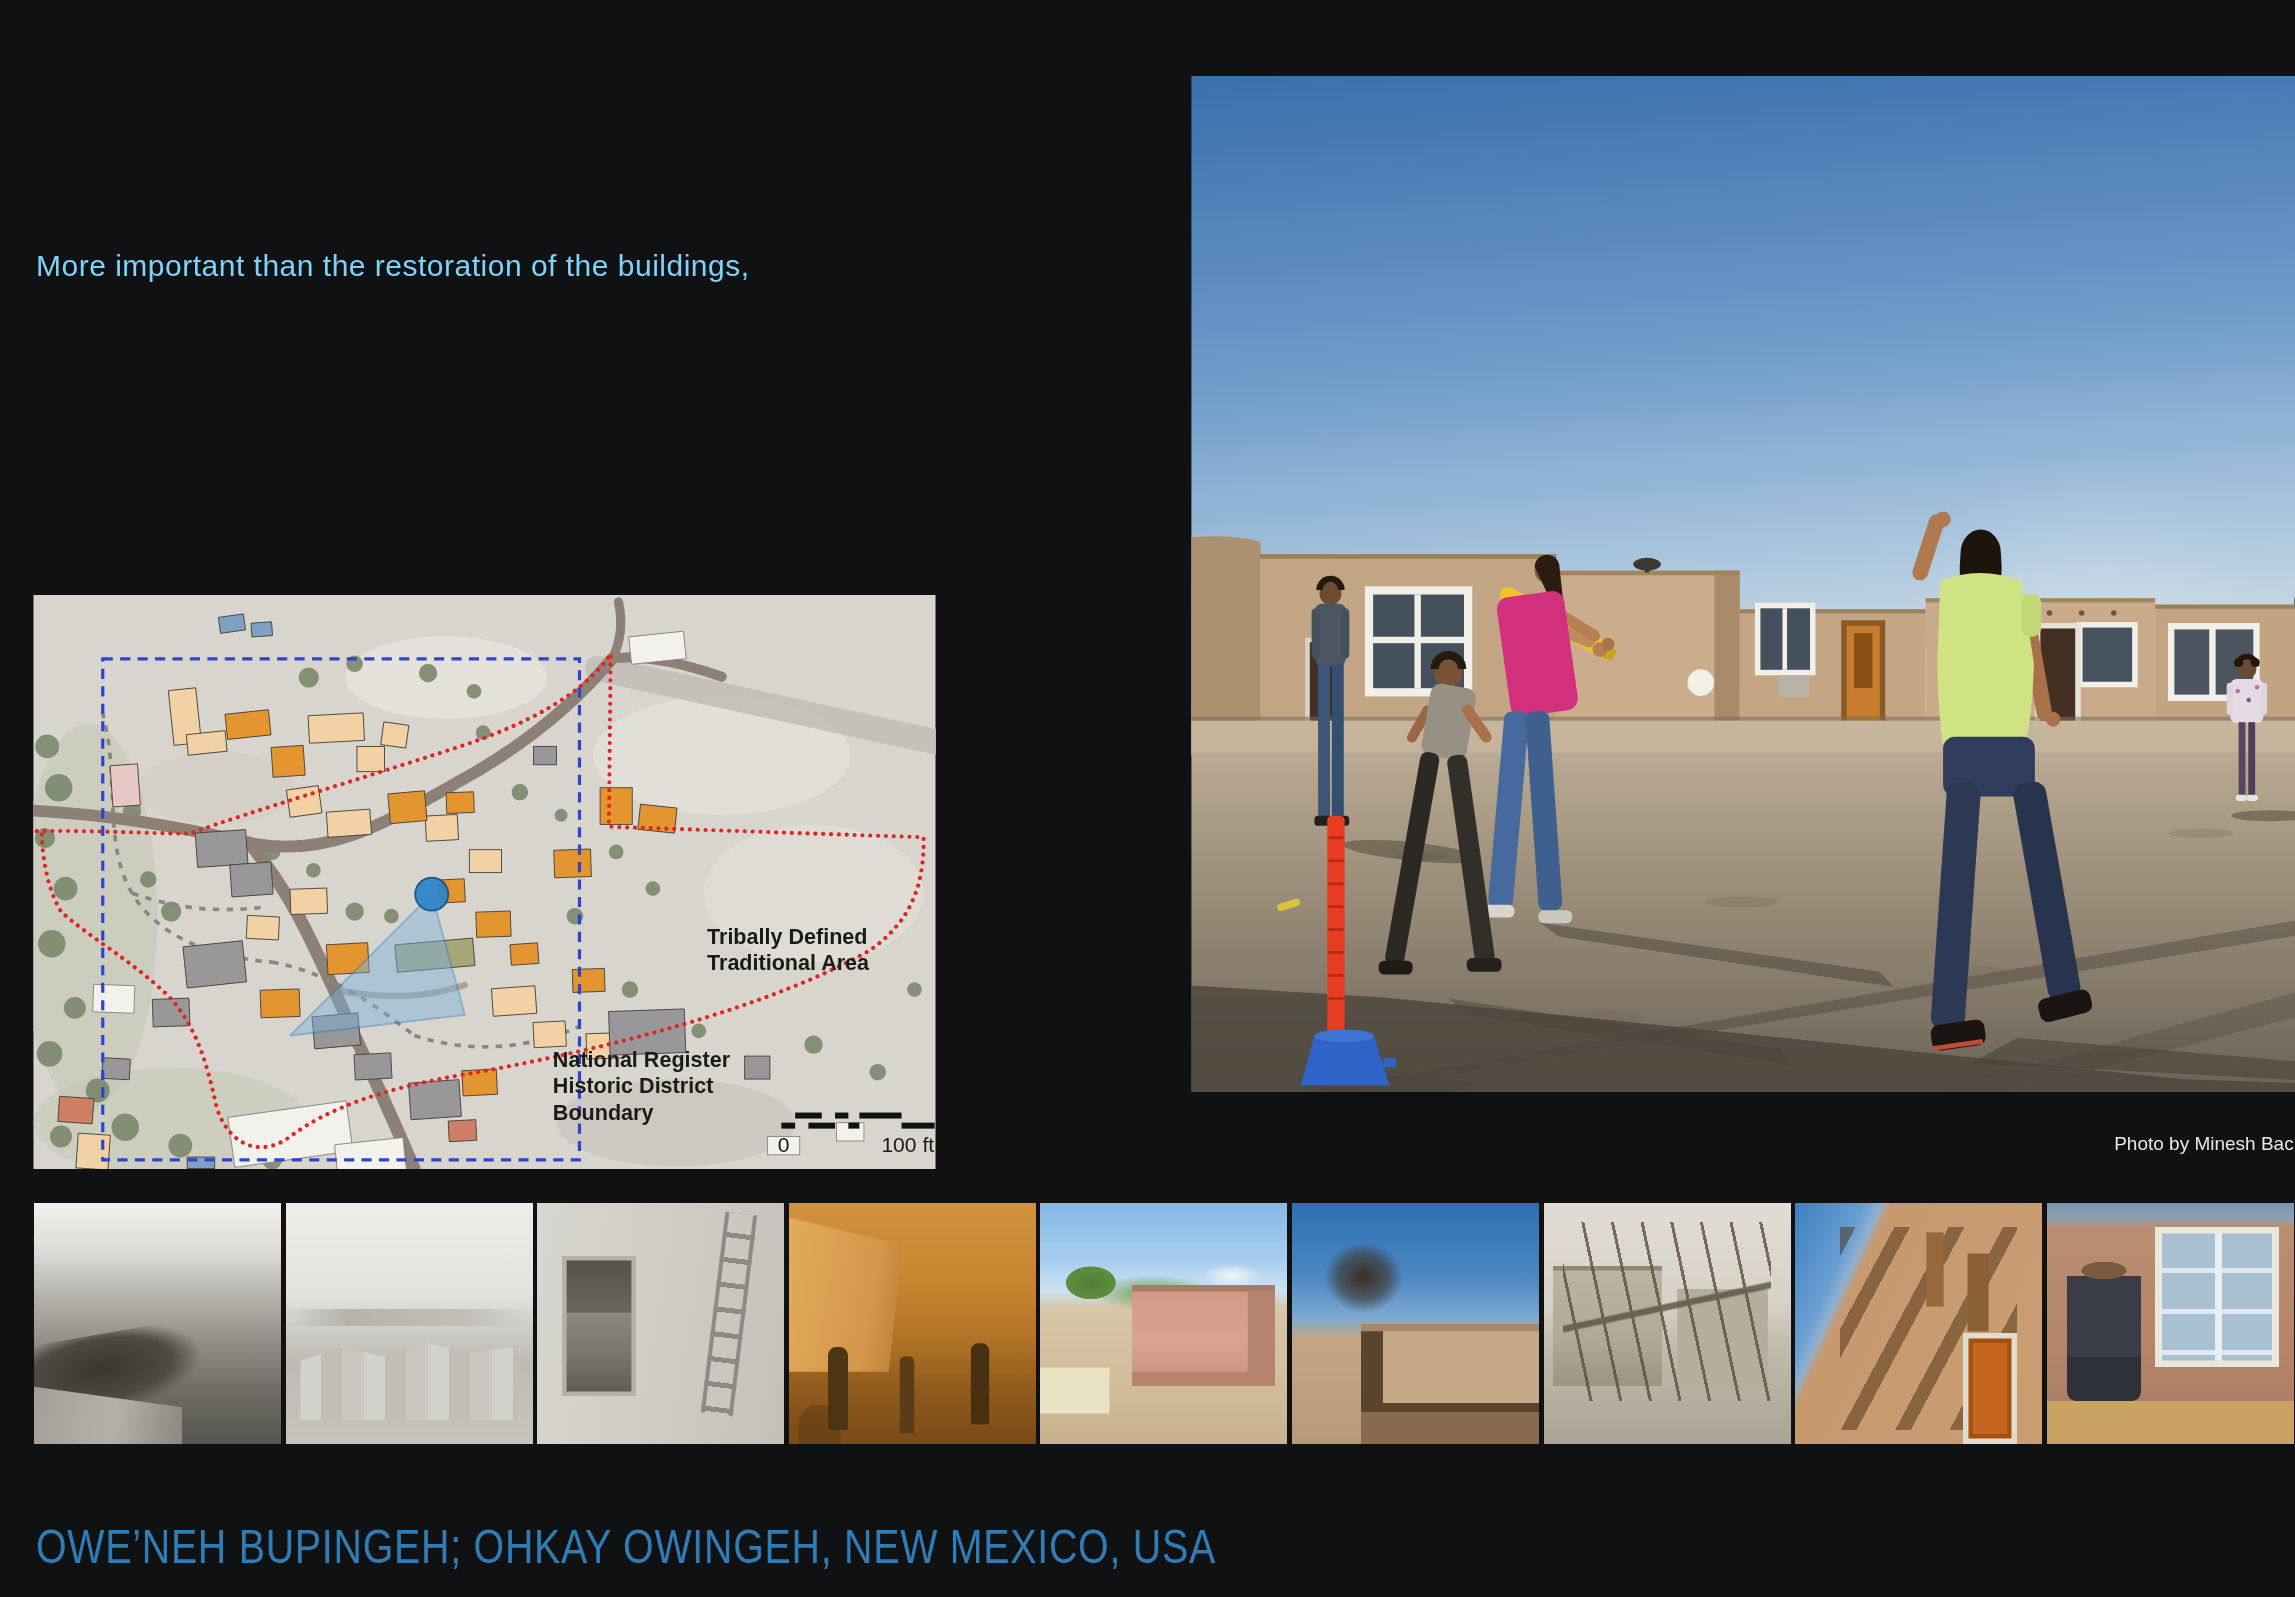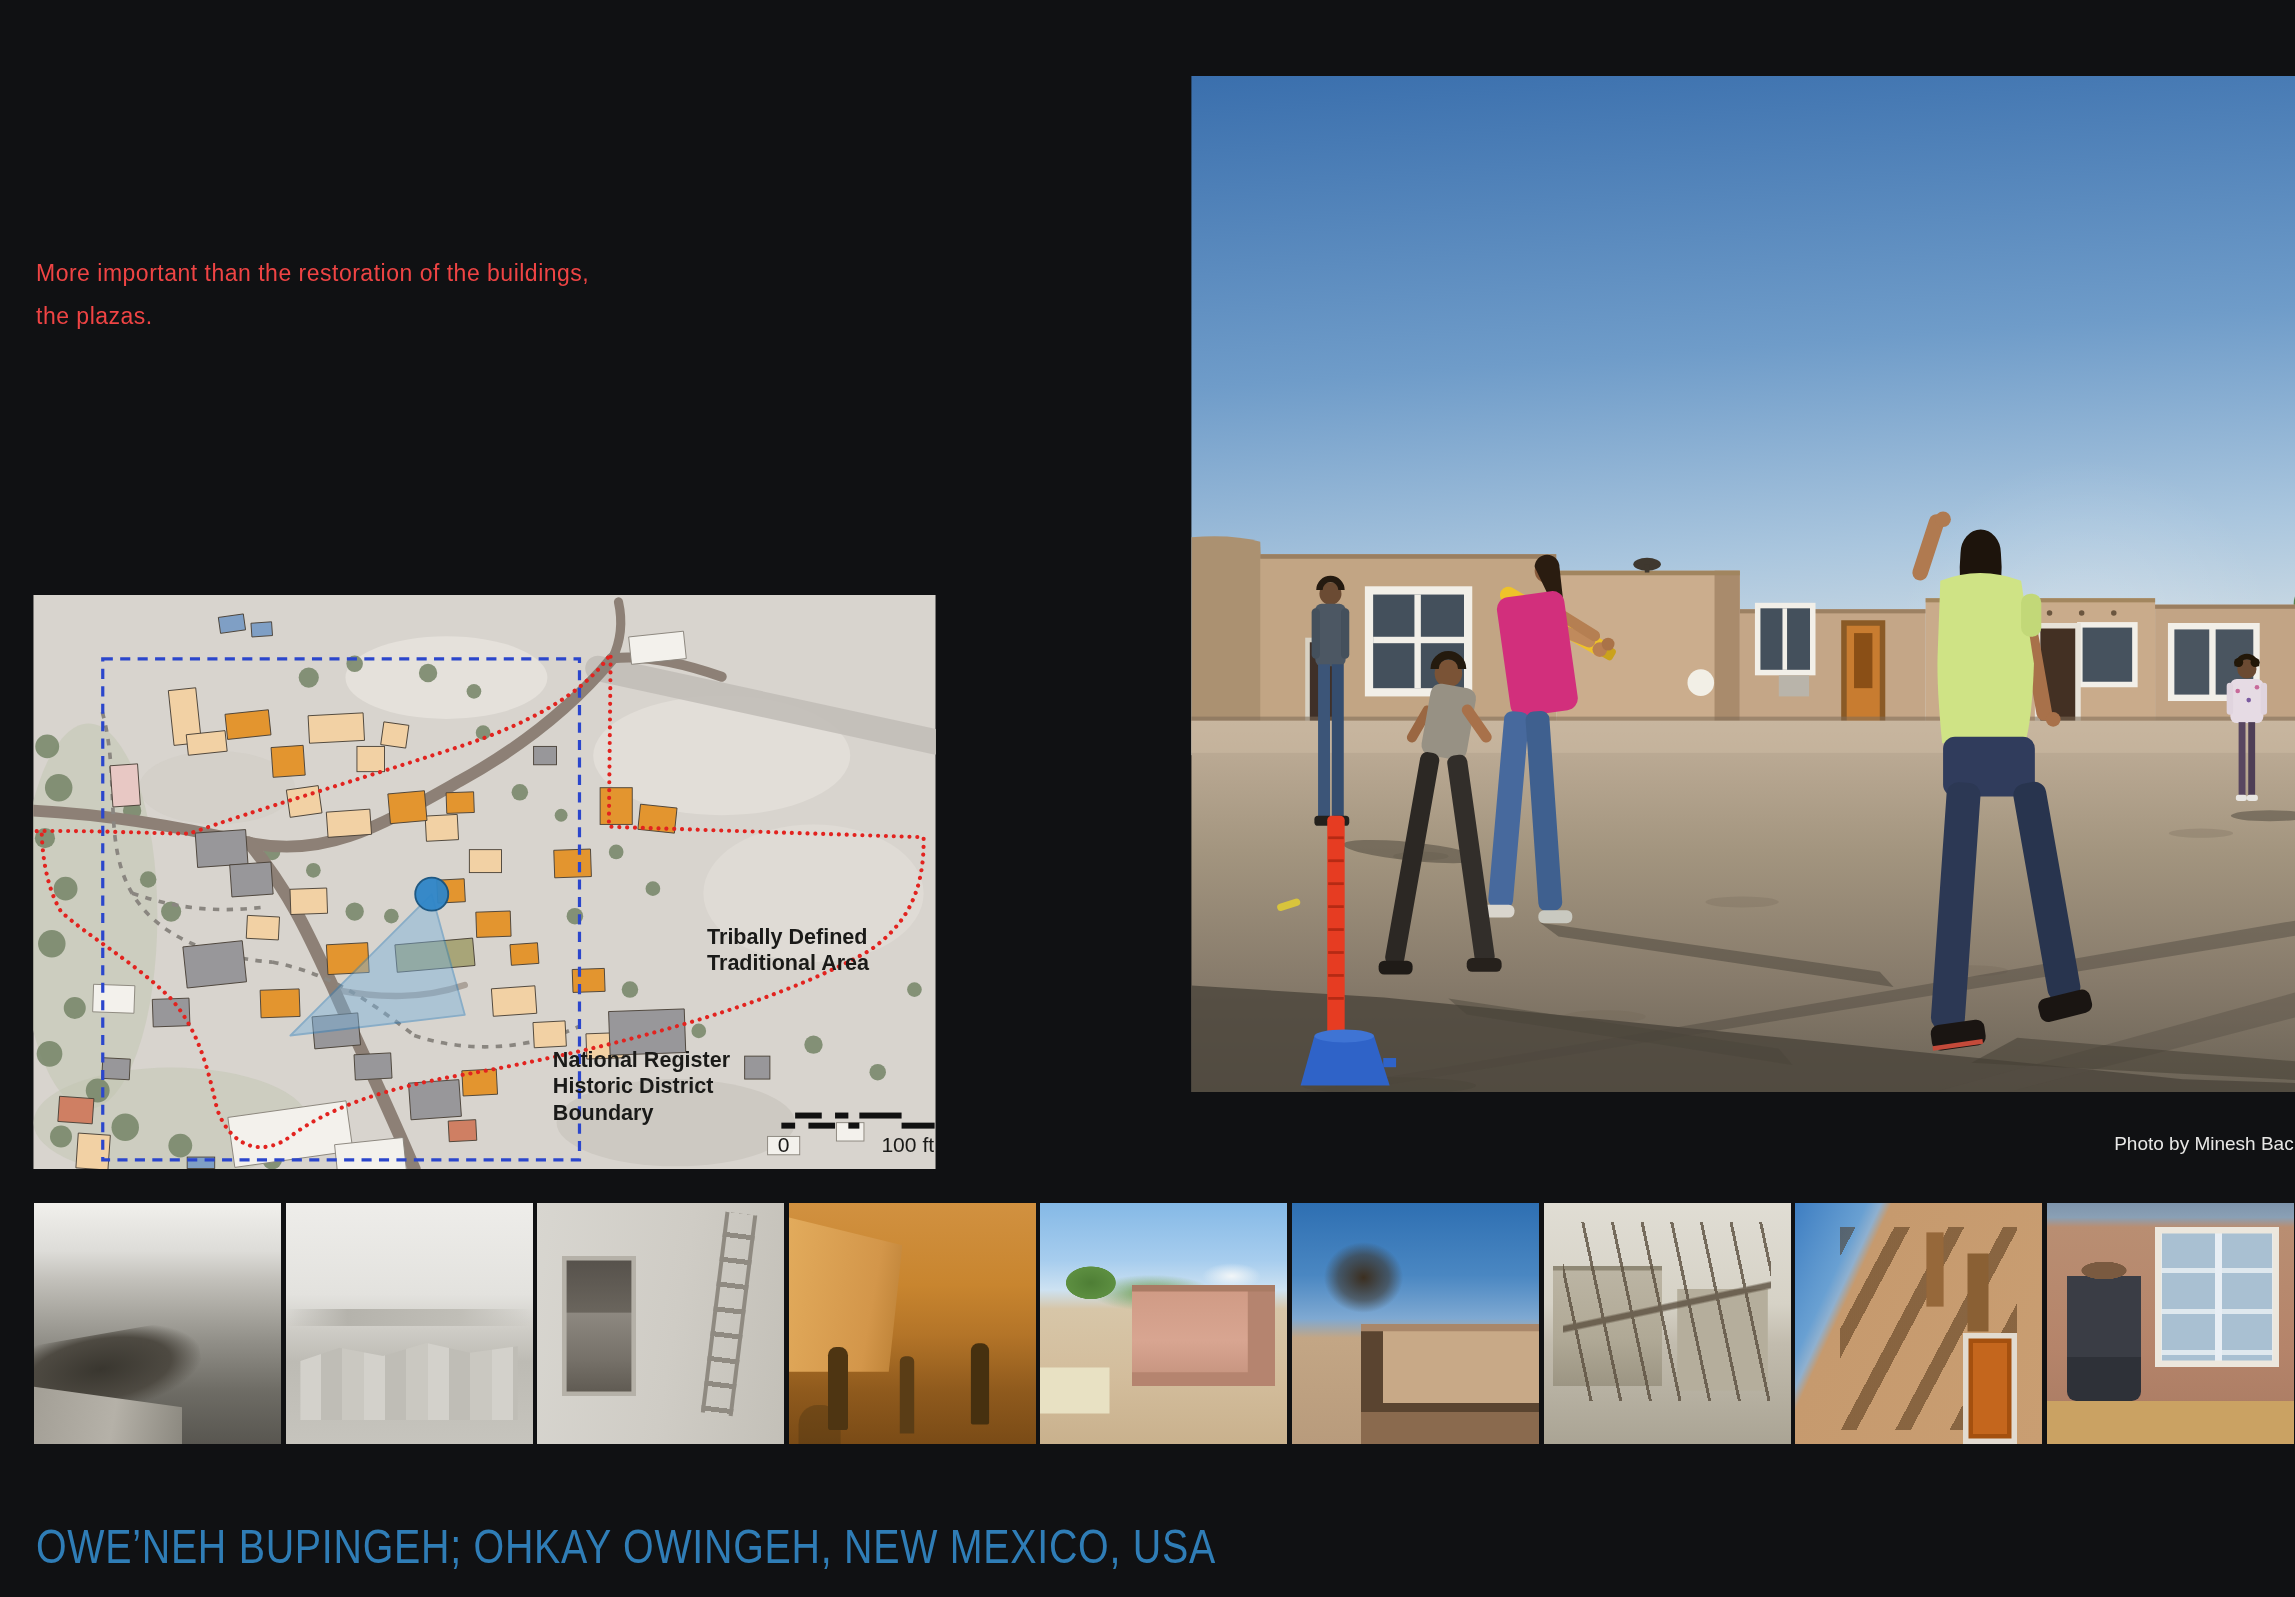--- a/index.html
+++ b/index.html
@@ -1,21 +1,21 @@
 <!DOCTYPE html>
 <html style="font-size:7.3px"><head>
 <meta charset="utf-8">
 <style>
   * { margin:0; padding:0; box-sizing:border-box; }
   html,body { background:#0c0d0e; }
   body { font-family:"Liberation Sans", sans-serif; }
   #board { position:relative; width:2830px; height:1598px; background:#101113; overflow:hidden; }
 
   
-  .quote { position:absolute; left:36px; top:252px; color:#ef4444; font-size:23px; line-height:43px; font-weight:400; letter-spacing:0.5px; }
+  .quote { position:absolute; left:36px; top:244px; color:#7dd3fc; font-size:30px; line-height:43px; font-weight:400; letter-spacing:0.5px; }
 
   
   .map-figure { position:absolute; left:33px; top:595px; width:732px; height:574px; }
   svg { display:block; }
 
   
   .photo-figure { position:absolute; left:1191px; top:76px; width:1372px; height:1016px; }
 
   .caption { position:absolute; right:267px; top:1105px; text-align:right; color:#e8e8e6; font-size:19px; line-height:26px; font-weight:400; }
 
@@ -67,21 +67,20 @@
   
   .title { position:absolute; left:36px; top:1519px; color:#2f7db6; font-size:48px; font-weight:400; letter-spacing:0.9px; white-space:nowrap; transform:scaleX(.82); transform-origin:left top; }
 </style>
 </head>
 <body>
 
 <div id="board">
 
   <div class="quote">
     <div>More important than the restoration of the buildings,</div>
-    <div>the plazas.</div>
   </div>
 
   <div class="map-figure">
     <svg viewBox="0 0 1966 1251" width="903" height="574">
       <rect width="1966" height="1251" fill="#d8d4ce"></rect>
       <g stroke="none">
         <ellipse cx="900" cy="180" rx="220" ry="90" fill="#e5e1db"></ellipse>
         <ellipse cx="1500" cy="350" rx="280" ry="130" fill="#e2ded8"></ellipse>
         <ellipse cx="1700" cy="650" rx="240" ry="150" fill="#dfdbd5"></ellipse>
         <ellipse cx="1400" cy="1150" rx="260" ry="95" fill="#cdc9c2"></ellipse>

